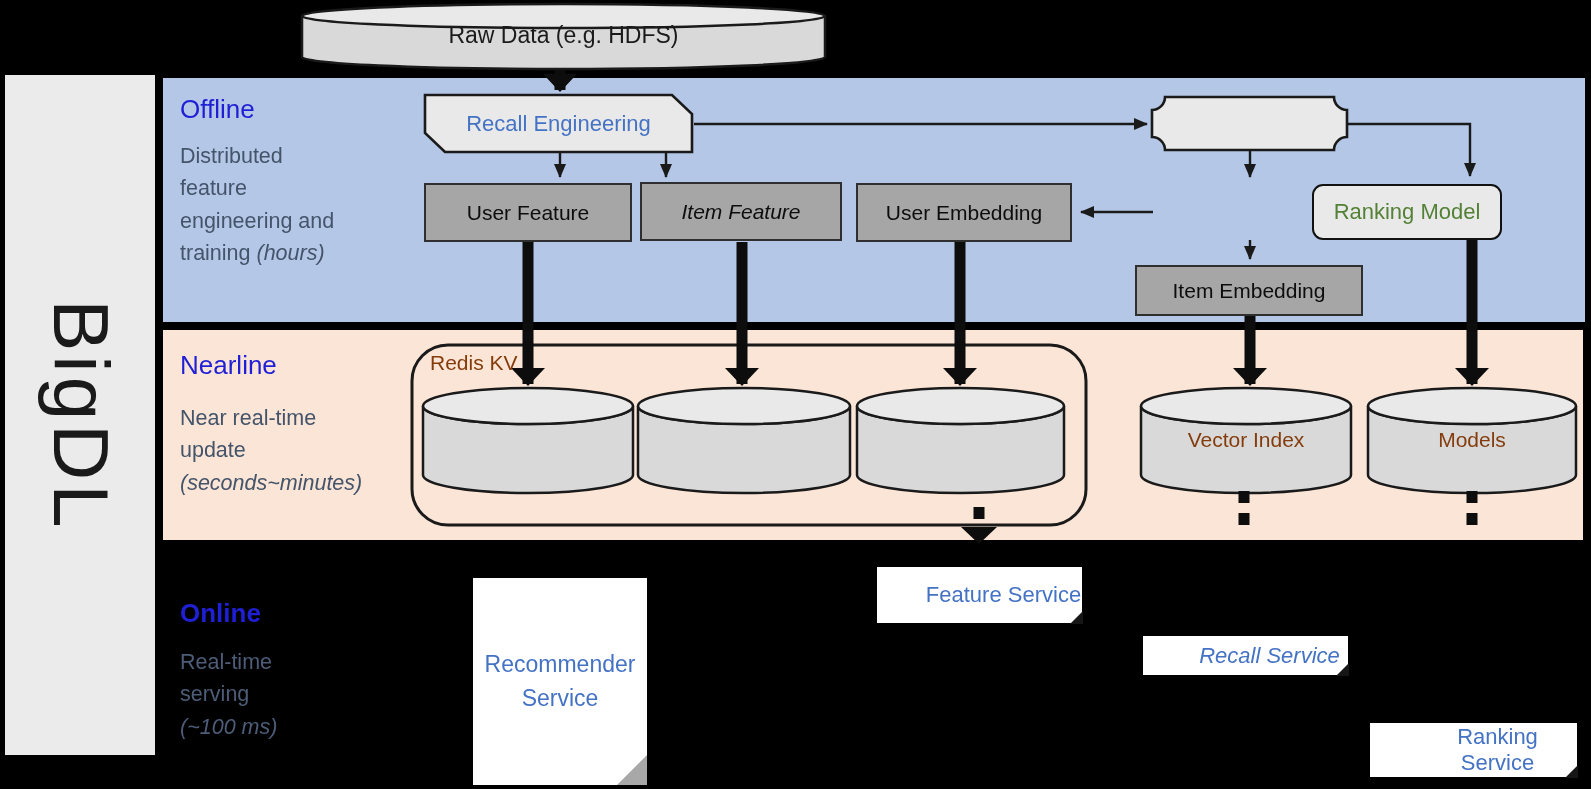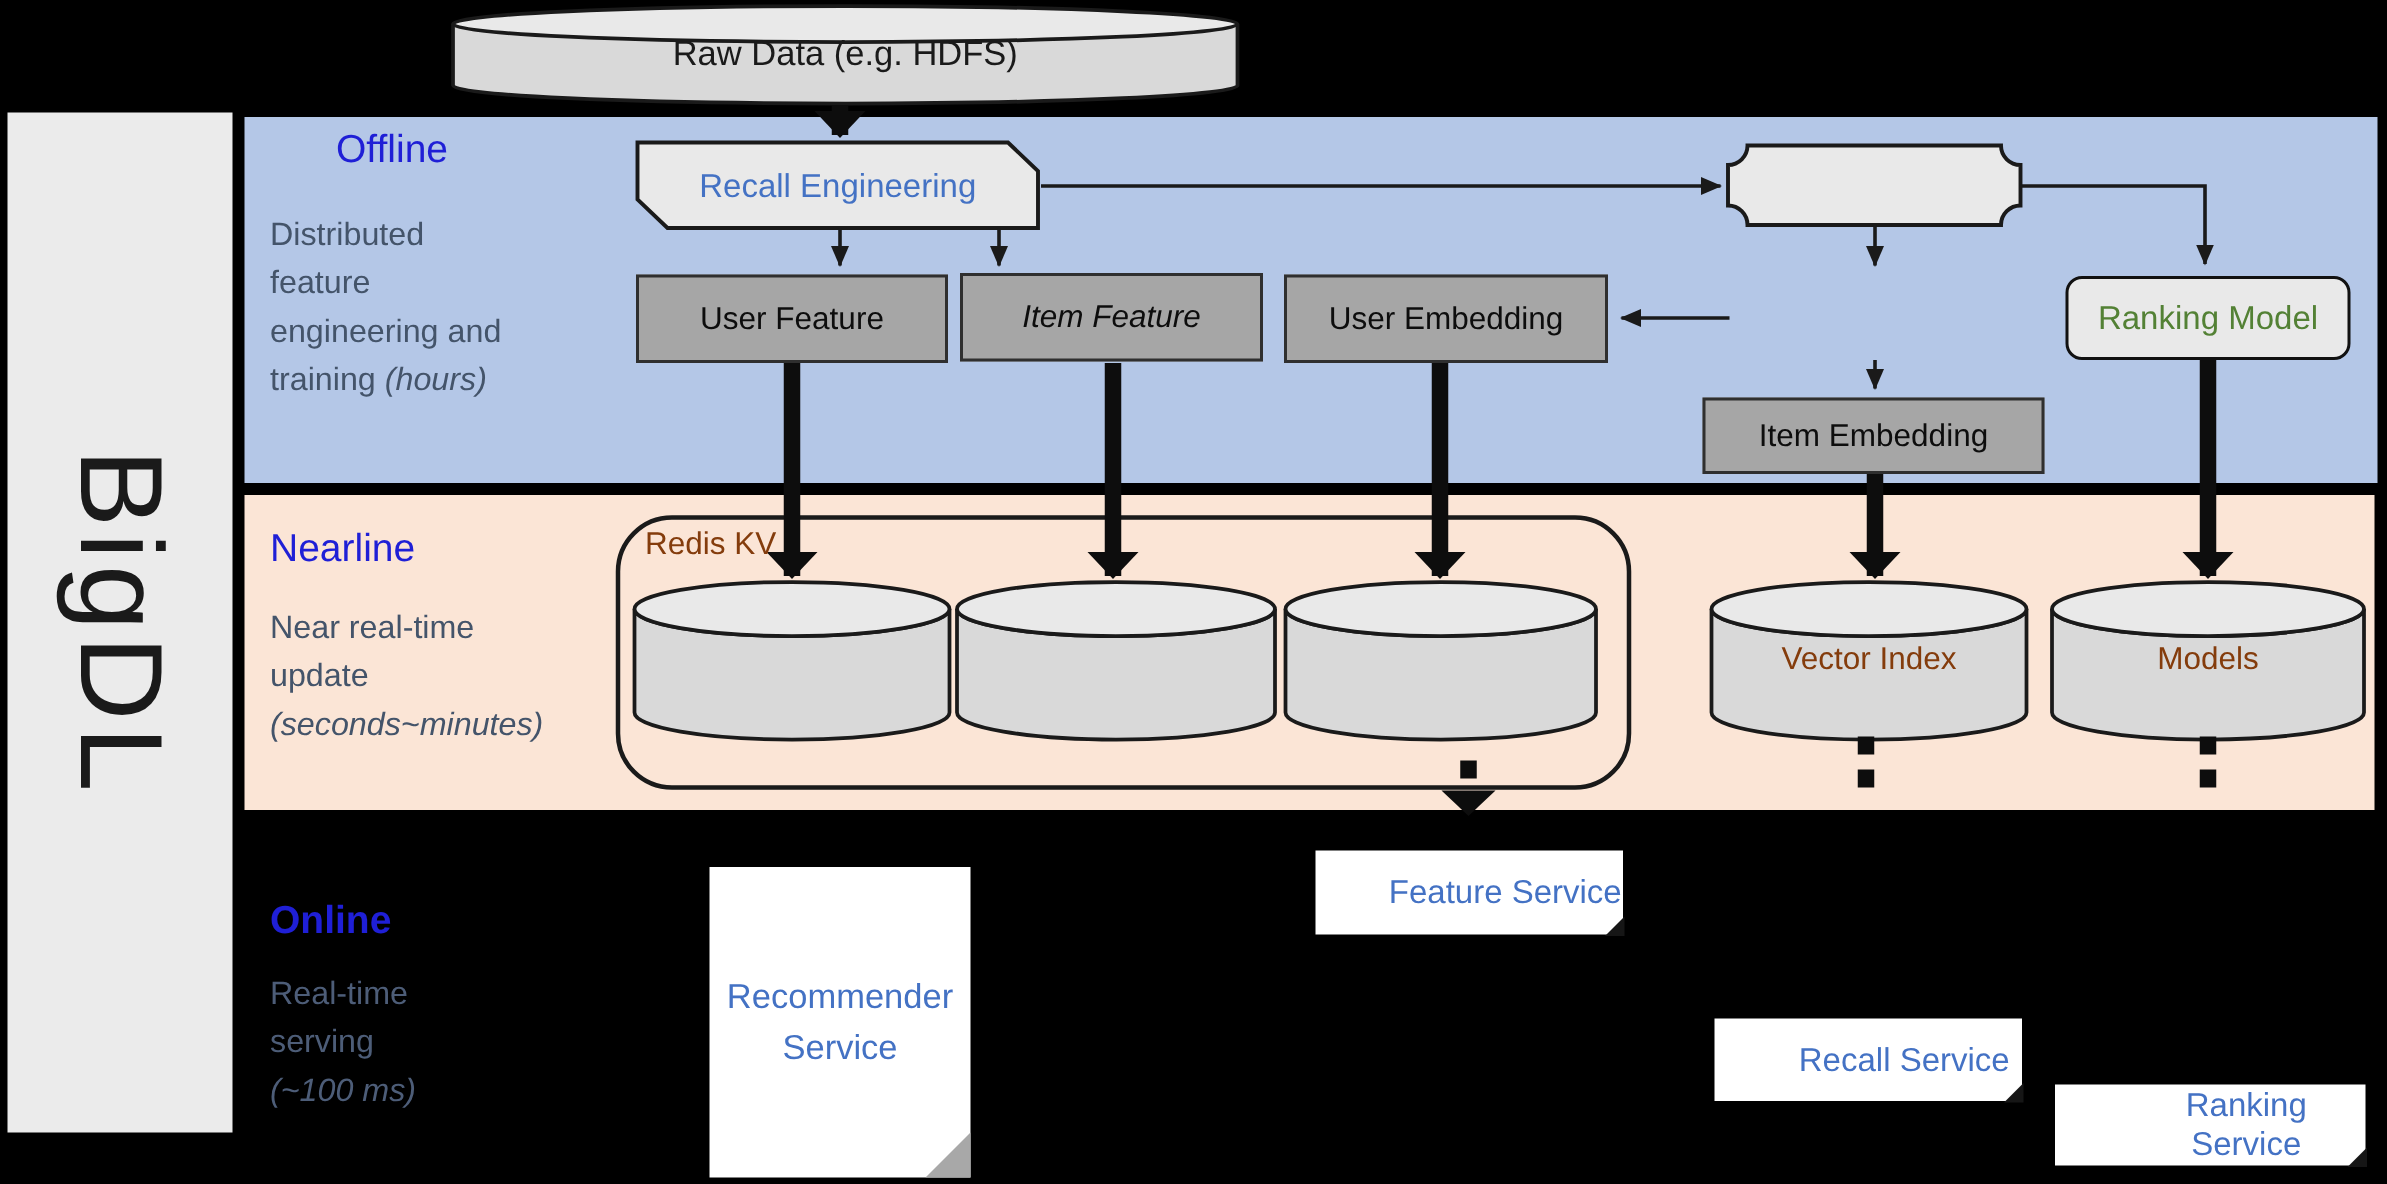--- a/index.html
+++ b/index.html
@@ -119,21 +119,21 @@
     <path class="dashstub" d="M1244,491 V525"></path>
     <path class="dashstub" d="M1472,491 V525"></path>
   </svg>
 
   <div class="bigdl">
     <span>BigDL</span>
   </div>
 
   <div class="rawdata-label" style="left:302px;top:4px;width:523px;height:62px;">Raw Data (e.g. HDFS)</div>
 
-  <div class="sec-title" style="left:180px;top:84px;margin-left:44px;">Offline</div>
+  <div class="sec-title" style="left:180px;top:94px;">Offline</div>
   <div class="sec-desc" style="left:180px;top:140px;width:175px;">
     <span>Distributed feature engineering and training</span>
     <em>(hours)</em>
   </div>
 
   <div class="sec-title" style="left:180px;top:350px;">Nearline</div>
   <div class="sec-desc" style="left:180px;top:402px;width:205px;">
     <span>Near real-time update</span>
     <em>(seconds~minutes)</em>
   </div>
@@ -142,36 +142,36 @@
   <div class="sec-desc online-desc" style="left:180px;top:646px;width:125px;">
     <span>Real-time serving</span>
     <em>(~100 ms)</em>
   </div>
 
   <div class="node shape-label" style="left:425px;top:95px;width:267px;height:57px;">Recall Engineering</div>
 
   <div class="node node-gray" style="left:424px;top:183px;width:208px;height:59px;">User Feature</div>
   <div class="node node-gray" style="left:640px;top:182px;width:202px;height:59px;font-style:italic;">Item Feature</div>
   <div class="node node-gray" style="left:856px;top:183px;width:216px;height:59px;">User Embedding</div>
-  <div class="node node-round" style="left:1377px;top:184px;width:190px;height:56px;">Ranking Model</div>
+  <div class="node node-round" style="left:1312px;top:184px;width:190px;height:56px;">Ranking Model</div>
   <div class="node node-gray" style="left:1135px;top:265px;width:228px;height:51px;">Item Embedding</div>
 
   <div class="datalabel" style="left:430px;top:350px;width:120px;height:26px;justify-content:flex-start;font-size:21px;">Redis KV</div>
   <div class="datalabel" style="left:1141px;top:392px;width:210px;height:96px;">Vector Index</div>
   <div class="datalabel" style="left:1368px;top:392px;width:208px;height:96px;">Models</div>
 
   <div class="node doc" style="left:473px;top:578px;width:174px;height:207px;">
     <span>Recommender Service</span>
     <span class="fold-large"></span>
   </div>
   <div class="node service" style="left:877px;top:567px;width:205px;height:56px;">
     <span>Feature Service</span>
     <span class="fold"></span>
   </div>
-  <div class="node service" style="left:1143px;top:679px;width:205px;height:55px;">
+  <div class="node service" style="left:1143px;top:636px;width:205px;height:39px;font-style:italic;">
     <span>Recall Service</span>
     <span class="fold"></span>
   </div>
   <div class="node service" style="left:1370px;top:723px;width:207px;height:54px;">
     <span>Ranking Service</span>
     <span class="fold"></span>
   </div>
 
 </div>
 

